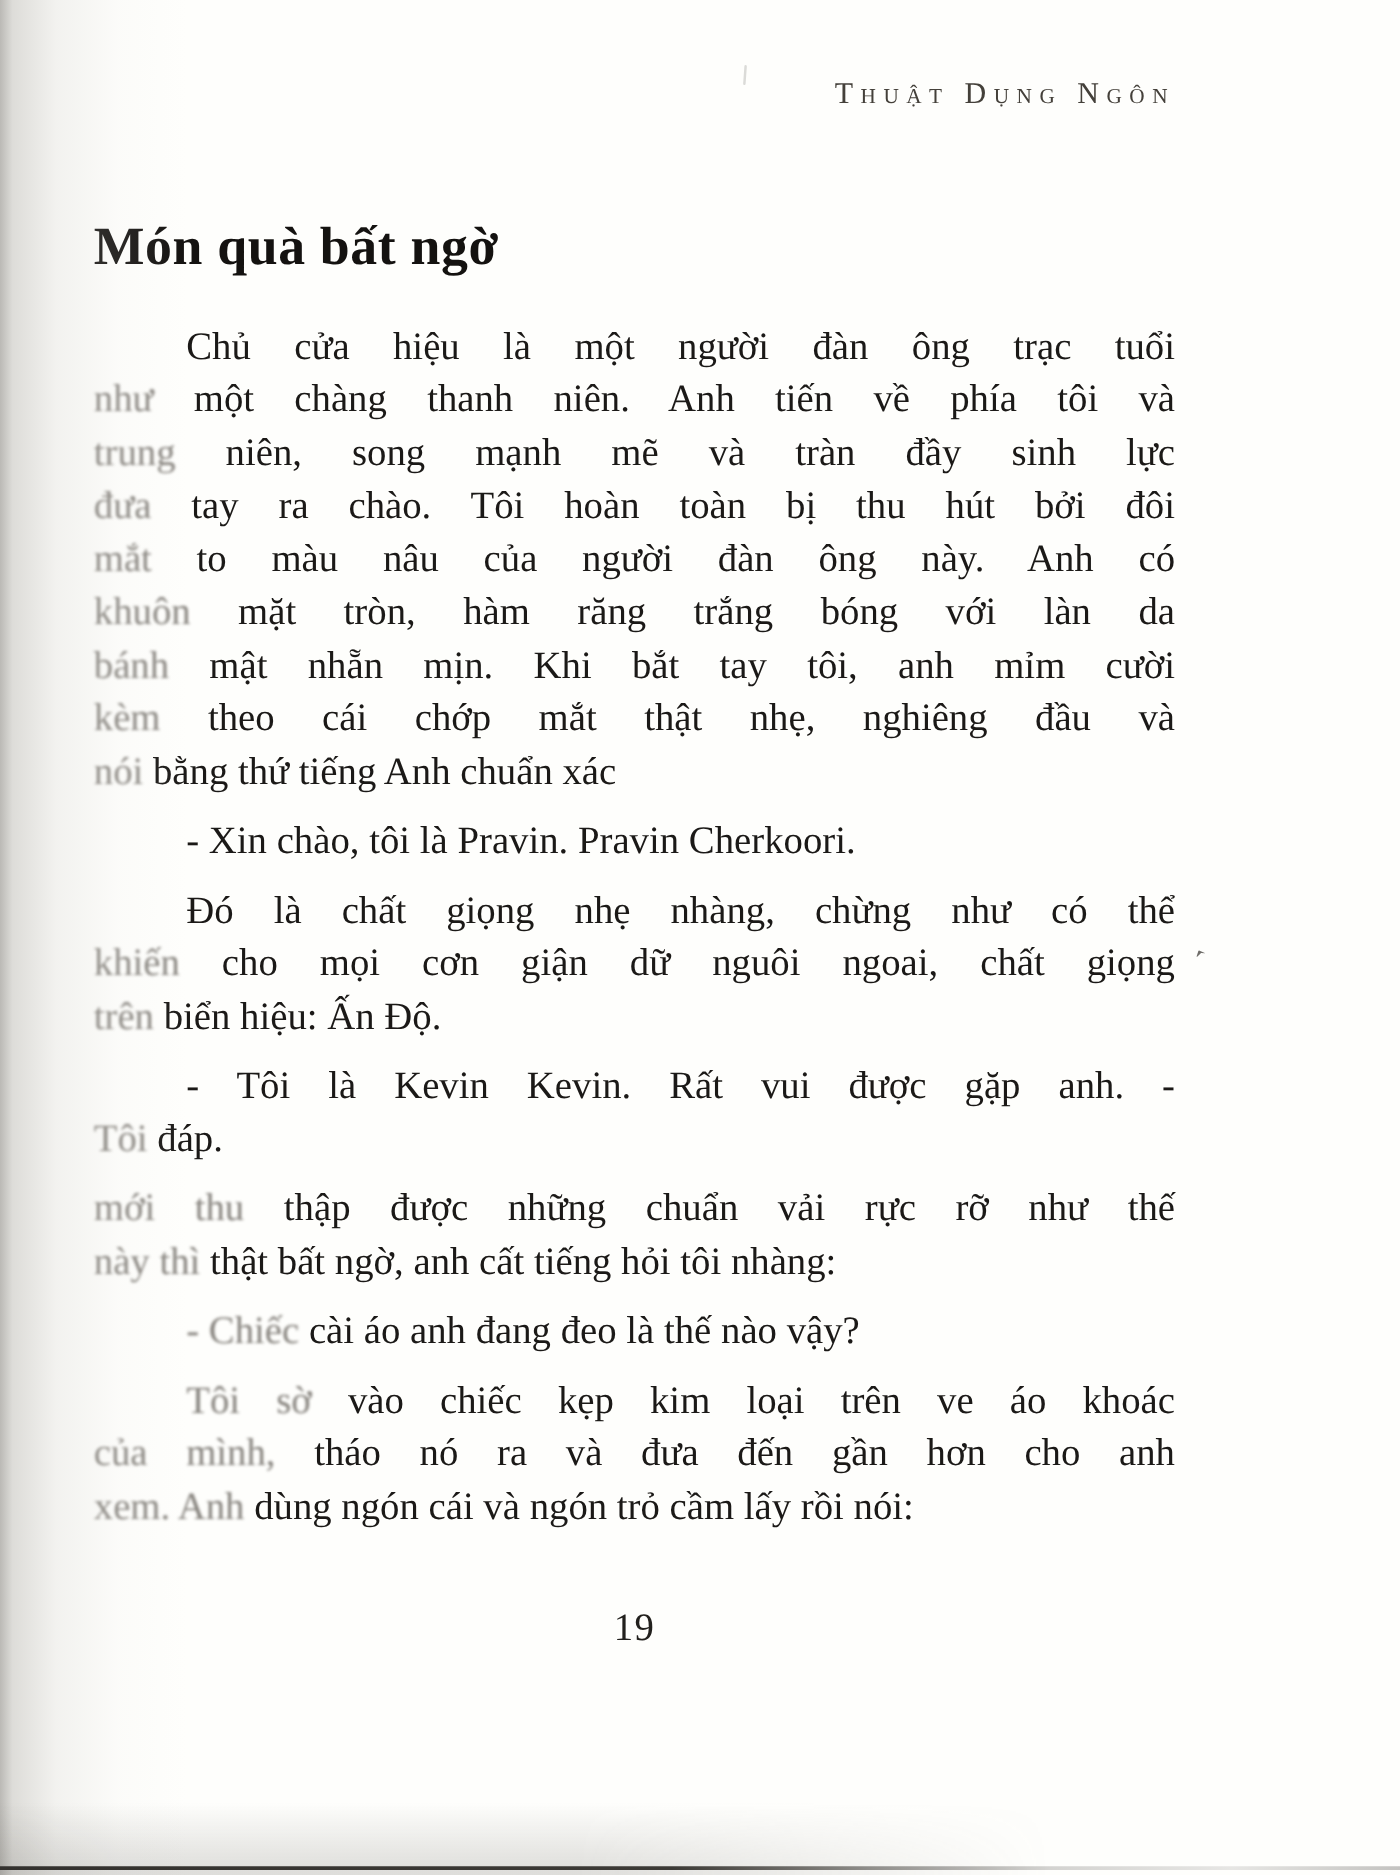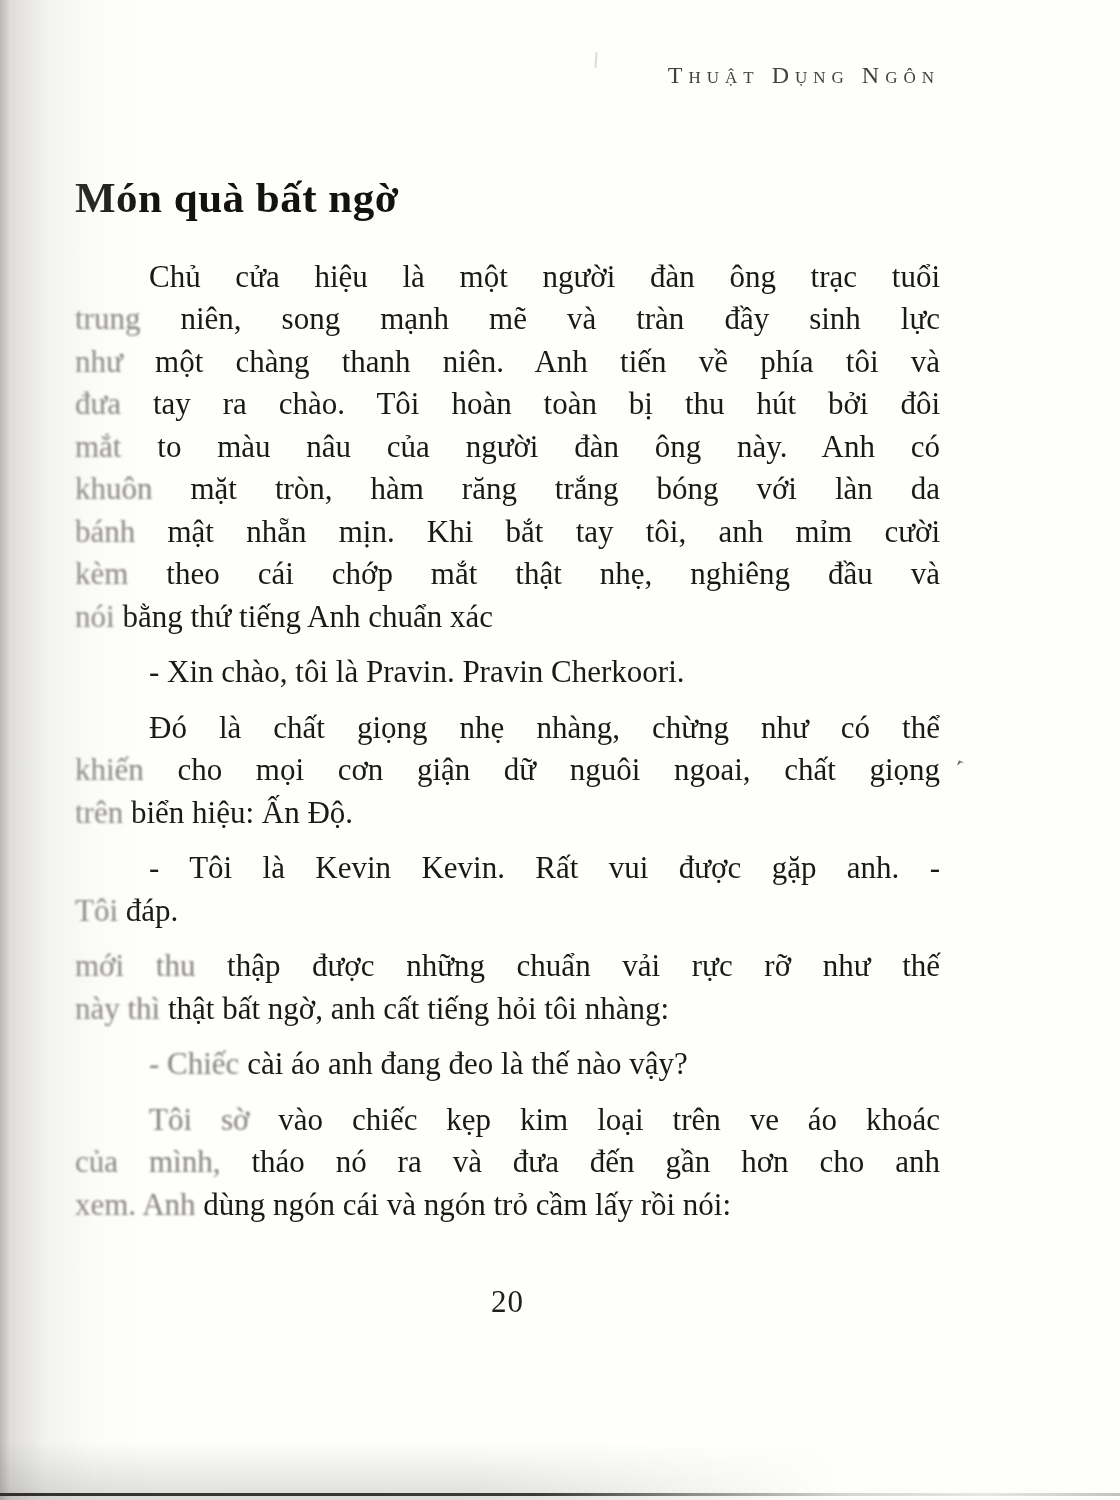--- a/index.html
+++ b/index.html
@@ -110,22 +110,22 @@
 <div class="scan-page">
 
   <div class="content">
     <div class="running-header">Thuật Dụng Ngôn</div>
 
     <h1 class="page-title">Món quà bất ngờ</h1>
 
     <div class="body-text">
         <div class="paragraph">
           <div class="line indent justify"><span>Chủ cửa hiệu là một người đàn ông trạc tuổi</span></div>
+          <div class="line justify"><span class="faded">như</span> <span>một chàng thanh niên. Anh tiến về phía tôi và</span></div>
           <div class="line justify"><span class="faded">trung</span> <span>niên, song mạnh mẽ và tràn đầy sinh lực</span></div>
-          <div class="line justify"><span class="faded">như</span> <span>một chàng thanh niên. Anh tiến về phía tôi và</span></div>
           <div class="line justify"><span class="faded">đưa</span> <span>tay ra chào. Tôi hoàn toàn bị thu hút bởi đôi</span></div>
           <div class="line justify"><span class="faded">mắt</span> <span>to màu nâu của người đàn ông này. Anh có</span></div>
           <div class="line justify"><span class="faded">khuôn</span> <span>mặt tròn, hàm răng trắng bóng với làn da</span></div>
           <div class="line justify"><span class="faded">bánh</span> <span>mật nhẵn mịn. Khi bắt tay tôi, anh mỉm cười</span></div>
           <div class="line justify"><span class="faded">kèm</span> <span>theo cái chớp mắt thật nhẹ, nghiêng đầu và</span></div>
           <div class="line"><span class="faded">nói</span> <span>bằng thứ tiếng Anh chuẩn xác</span></div>
         </div>
         <div class="paragraph">
           <div class="line indent"><span>- Xin chào, tôi là Pravin. Pravin Cherkoori.</span></div>
         </div>
@@ -145,21 +145,21 @@
         <div class="paragraph">
           <div class="line indent"><span class="faded">- Chiếc</span> <span>cài áo anh đang đeo là thế nào vậy?</span></div>
         </div>
         <div class="paragraph">
           <div class="line indent justify"><span class="faded">Tôi sờ</span> <span>vào chiếc kẹp kim loại trên ve áo khoác</span></div>
           <div class="line justify"><span class="faded">của mình,</span> <span>tháo nó ra và đưa đến gần hơn cho anh</span></div>
           <div class="line"><span class="faded">xem. Anh</span> <span>dùng ngón cái và ngón trỏ cầm lấy rồi nói:</span></div>
         </div>
       </div>
 
-    <div class="page-number">20</div>
+    <div class="page-number">19</div>
   </div>
 
   <div class="edge-left"></div>
   <div class="edge-bottom-shade"></div>
   <div class="edge-bottom-line"></div>
   <div class="speck speck-caret"></div>
   <div class="speck speck-top"></div>
 </div>
 
 </body></html>

